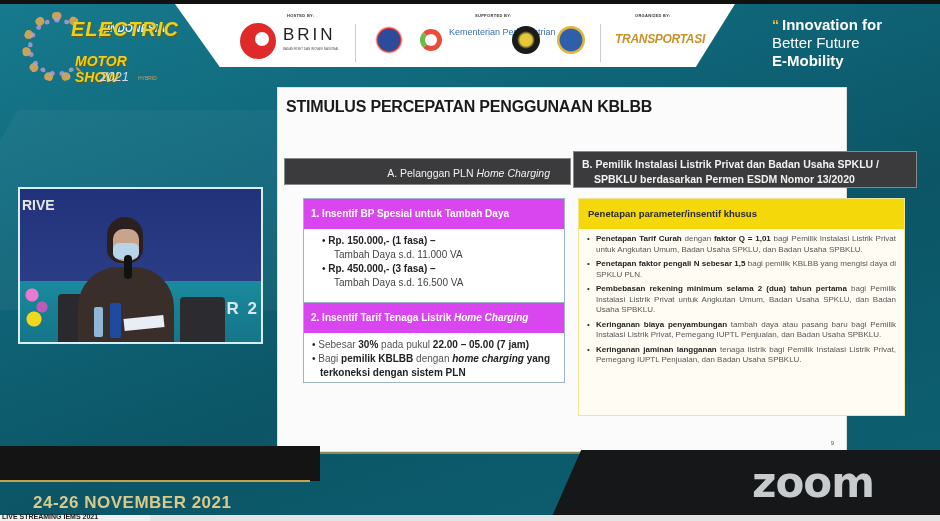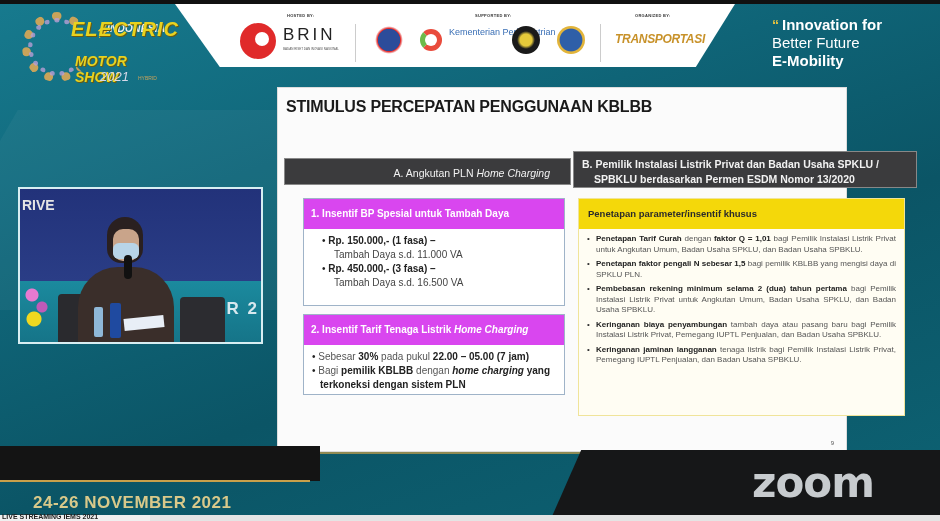--- a/index.html
+++ b/index.html
@@ -67,21 +67,21 @@
   .slide-title { position: absolute; left: 8px; top: 10px; font-size: 16px; font-weight: bold; color: #1a1a1a; letter-spacing: -0.2px; }
   .hdr-a { position: absolute; left: 6px; top: 70px; width: 287px; height: 27px; background: #3b3b3d; color: #f2f2f2; font-size: 10.5px; text-align: right; padding: 8px 20px 0 0; border: 1px solid #888; }
   .hdr-b { position: absolute; left: 295px; top: 63px; width: 344px; height: 37px; background: #3b3b3d; color: #f2f2f2; font-size: 10.5px; font-weight: bold; padding: 5px 8px 0 8px; line-height: 15px; border: 1px solid #888; }
   .hdr-b .indent { padding-left: 12px; }
   i { font-style: italic; }
 
   .box { position: absolute; background: #fff; border: 1px solid #9fb3c8; }
   .box-head { background: #d946ef; color: #fff; font-size: 10px; font-weight: bold; padding: 0 7px; height: 30px; line-height: 30px; }
   .box-body { padding: 5px 8px; font-size: 10px; color: #222; line-height: 14px; }
   .b1 { left: 25px; top: 110px; width: 262px; height: 108px; }
-  .b2 { left: 25px; top: 226px; width: 262px; height: 81px; }
+  .b2 { left: 25px; top: 214px; width: 262px; height: 81px; }
   .sub { padding-left: 10px; }
   .sub2 { padding-left: 22px; color: #444; }
   .muted { color: #555; }
 
   .yellow { position: absolute; left: 300px; top: 110px; width: 327px; height: 218px; background: #fffdf3; border: 1px solid #f0e49a; }
   .yellow-head { background: #f4d80a; height: 30px; line-height: 30px; padding: 0 9px; font-size: 9.5px; font-weight: bold; color: #2b2b2b; }
   .ylist { padding: 5px 8px 0 8px; }
   .yitem { font-size: 8px; line-height: 10.5px; color: #555; text-align: justify; padding-left: 9px; position: relative; margin-bottom: 4px; }
   .yitem::before { content: "•"; position: absolute; left: 0; top: 0; color: #333; }
   .yitem b { color: #222; }
@@ -153,21 +153,21 @@
     <div class="person-mask"></div>
     <div class="mic"></div>
     <div class="bottle1"></div>
     <div class="bottle2"></div>
     <div class="papers"></div>
   </div>
 
   <div class="slide">
     <div class="slide-title">STIMULUS PERCEPATAN PENGGUNAAN KBLBB</div>
 
-    <div class="hdr-a"><span>A. Angkutan PLN </span><i>Home Charging</i></div>
+    <div class="hdr-a"><span>A. Pelanggan PLN </span><i>Home Charging</i></div>
 
     <div class="hdr-b">
       <div>B. Pemilik Instalasi Listrik Privat dan Badan Usaha SPKLU /</div>
       <div class="indent">SPBKLU berdasarkan Permen ESDM Nomor 13/2020</div>
     </div>
 
     <div class="box b1">
       <div class="box-head">1. Insentif BP Spesial untuk Tambah Daya</div>
       <div class="box-body">
         <div class="sub">• <b>Rp. 150.000,- (1 fasa) –</b></div>

